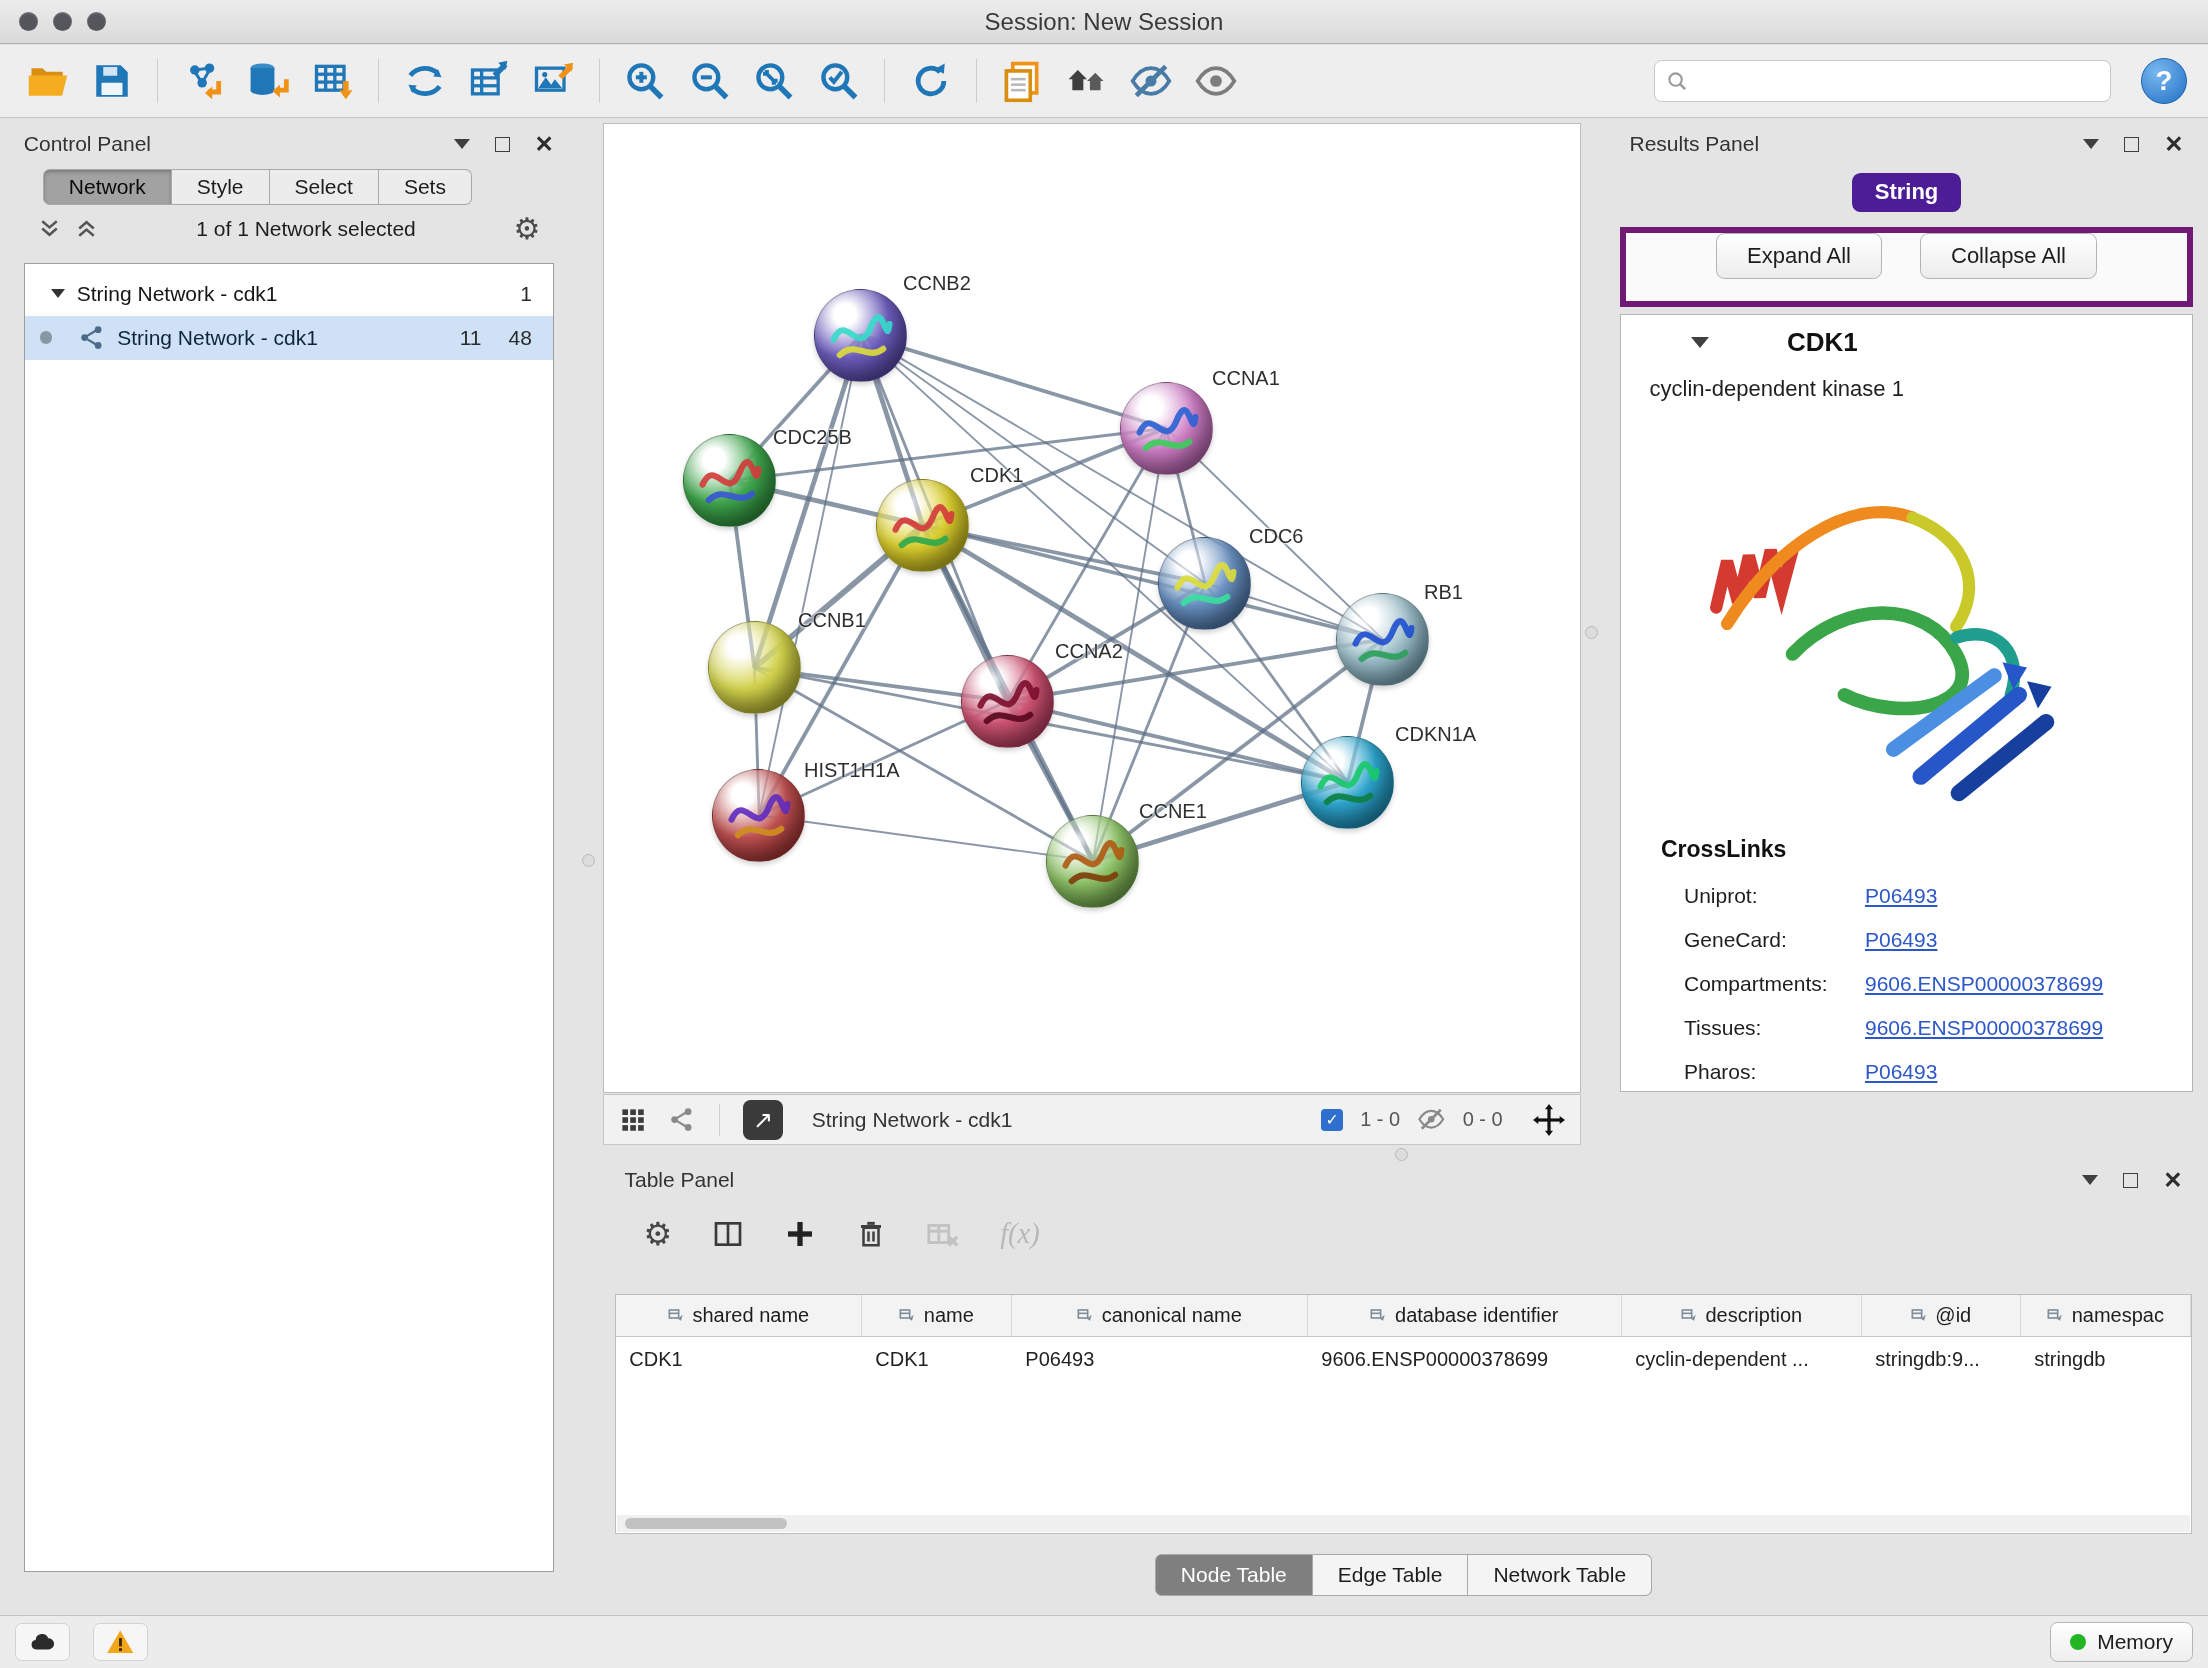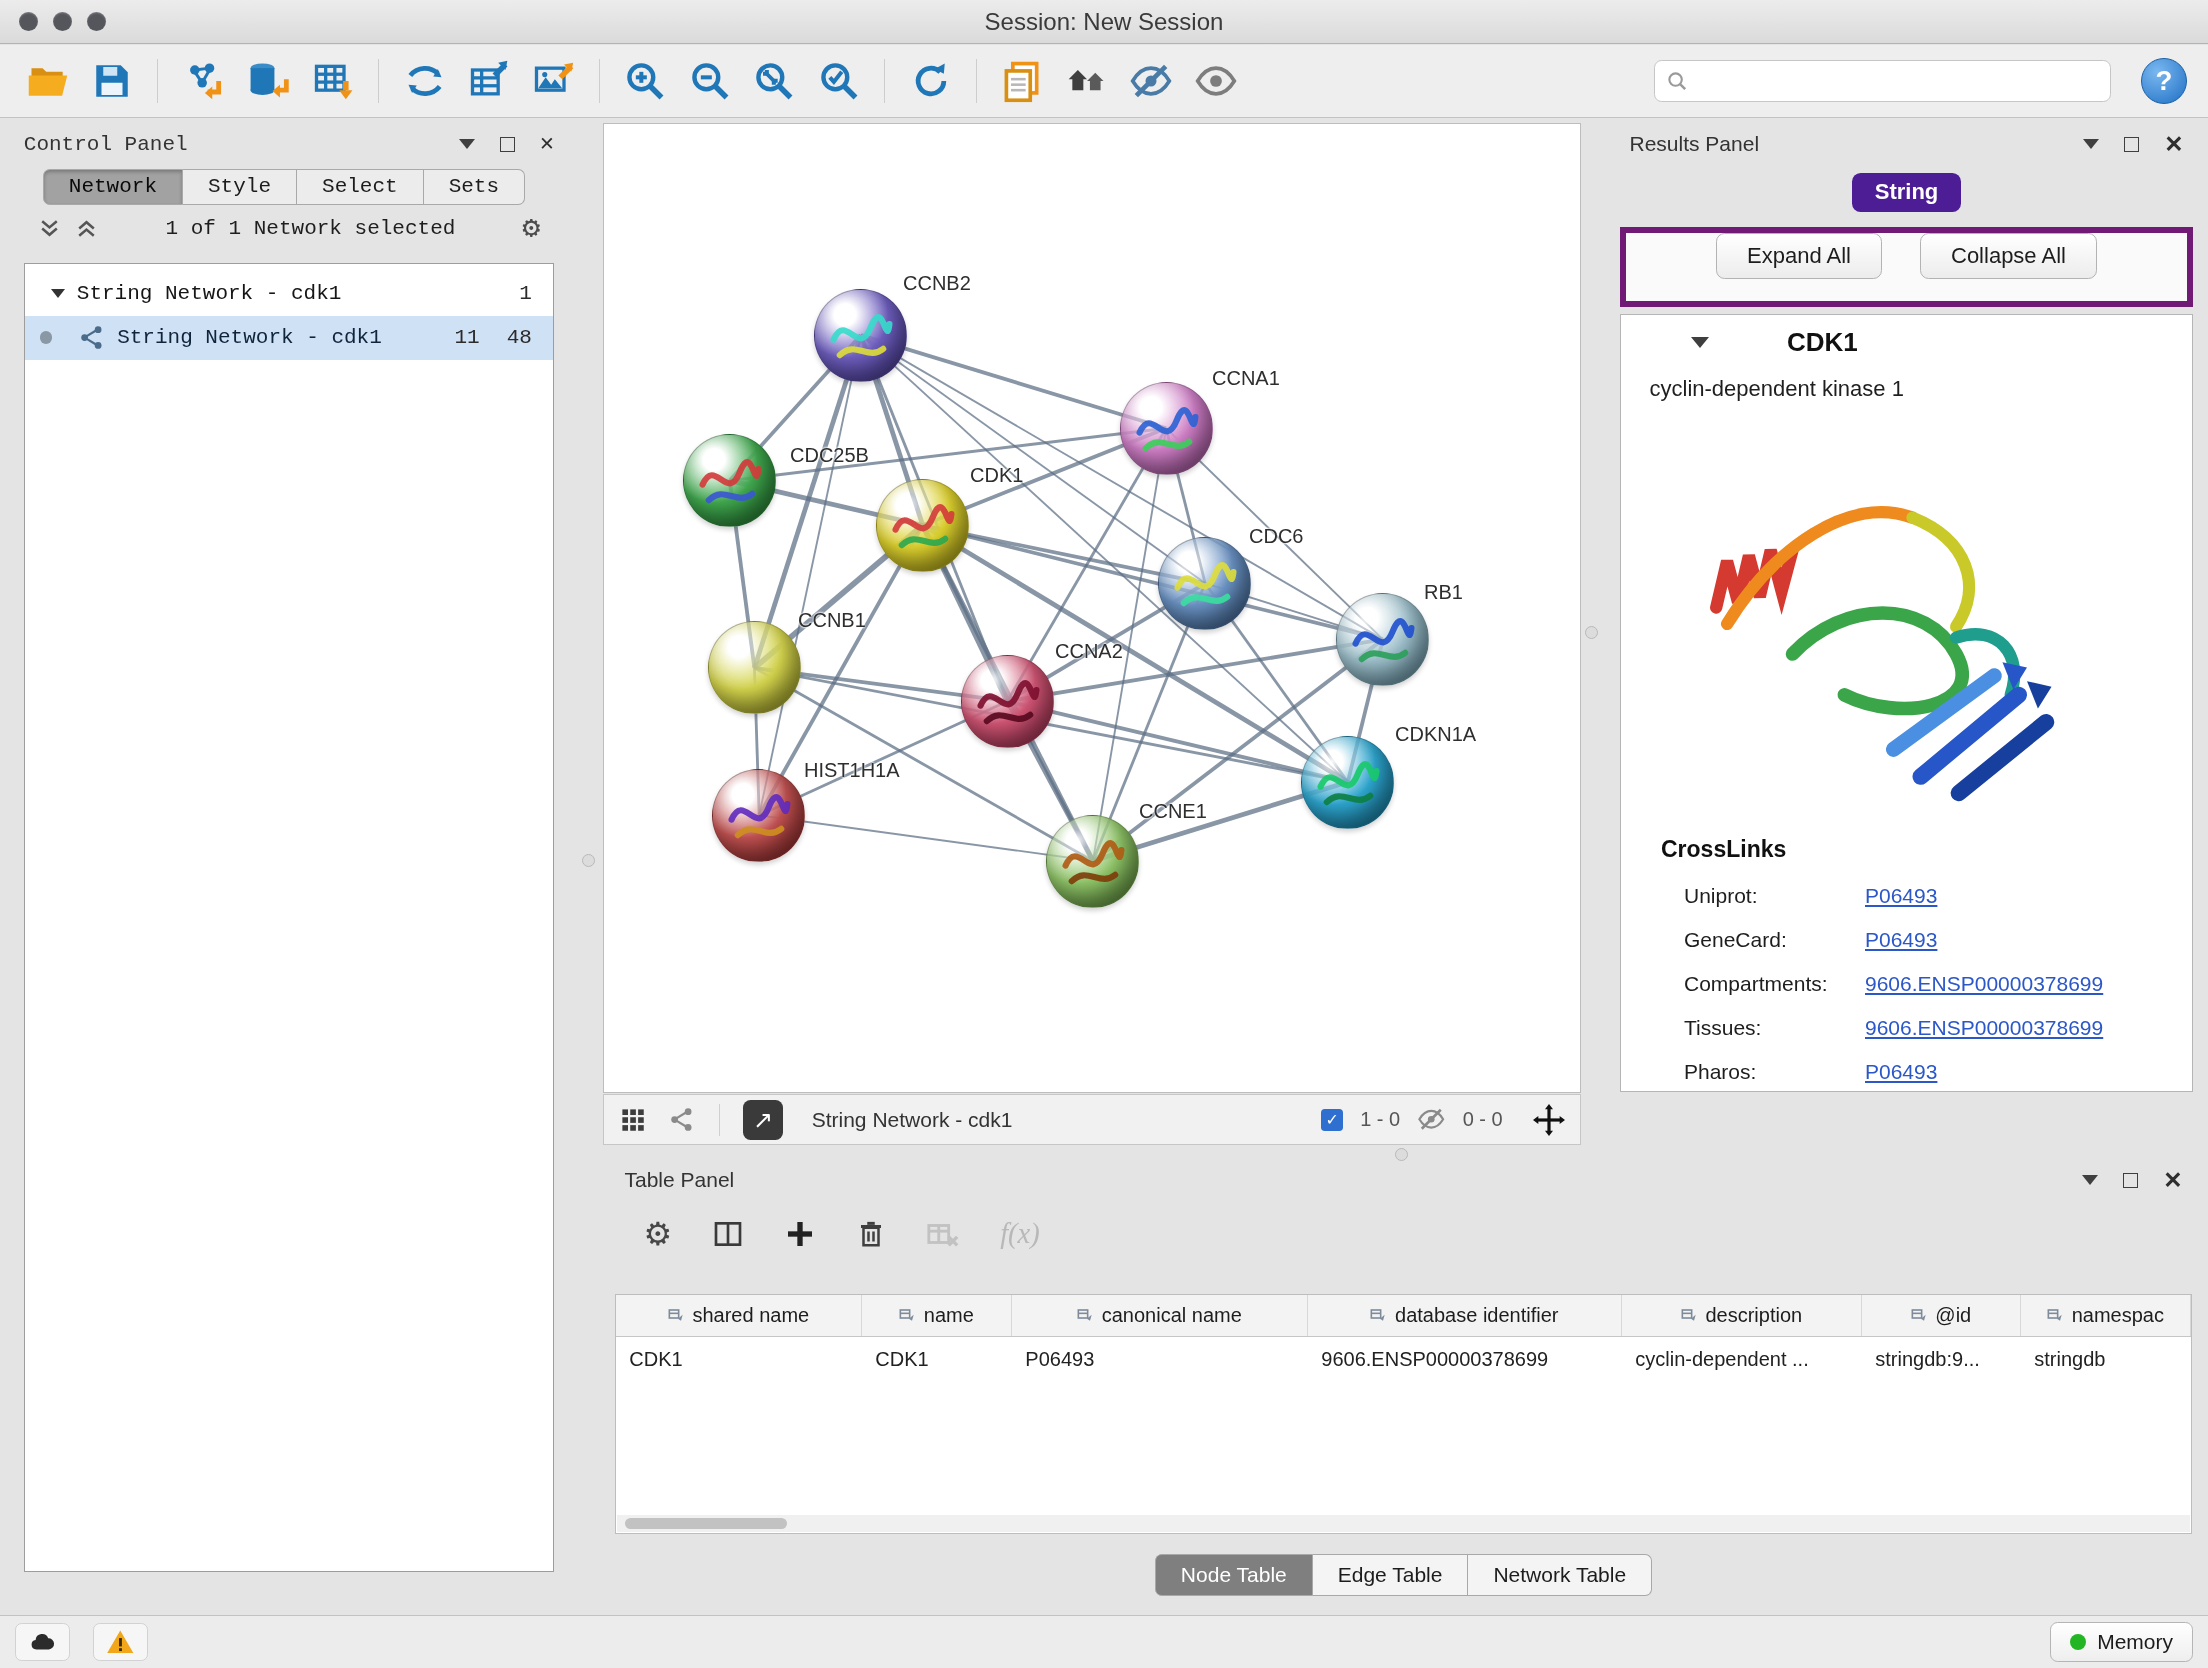--- a/index.html
+++ b/index.html
@@ -40,21 +40,21 @@
 
   
   .panel-header { display:flex; align-items:center; height:38px; padding:0 9.5px; }
   .panel-title { font-size:21px; color:#333; }
   .panel-icons { margin-left:auto; display:flex; gap:25px; align-items:center; }
   .tri-down { width:0; height:0; border-left:8.6px solid transparent; border-right:8.6px solid transparent; border-top:10.5px solid #3f3f3f; }
   .sq { width:15px; height:15px; border:1.9px solid #3f3f3f; }
   .xmark { font-size:23px; font-weight:bold; color:#2e2e2e; line-height:1; }
 
   
-  .control-panel { position:absolute; left:14.3px; top:125px; width:549px; height:1453px;font-family:Liberation Mono, monospace; }
+  .control-panel { position:absolute; left:14.3px; top:125px; width:549px; height:1453px; }
   .cp-tabs { display:flex; margin:5.7px 0 0 28.5px; }
   .cp-tab { height:36px; padding:12px 25px; display:flex; align-items:center; font-size:21px;
     border:1px solid #a9a9a9; border-left:none; background:#ececec; color:#1c1c1c; }
   .cp-tab:first-child { border-left:1px solid #a9a9a9; border-radius:6.7px 0 0 6.7px; }
   .cp-tab:last-child { border-radius:0 6.7px 6.7px 0; }
   .cp-tab.selected { background:#a2a2a2; color:#0a0a0a; box-shadow: inset 0 1.9px 3.8px rgba(0,0,0,.25); }
   .cp-selector { display:flex; align-items:center; height:48px; padding:0 23px; gap:11.4px; }
   .cp-selector-text { flex:1; text-align:center; font-size:21px; color:#1e1e1e; }
   .gear-glyph { font-size:30px; color:#4b4b4b; line-height:1; }
   .cp-tree { position:absolute; left:9.5px; right:9.5px; top:138px; bottom:5.7px; background:#fff; border:1px solid #9d9d9d; padding-top:7.6px; }
@@ -416,21 +416,21 @@
     </div>
     <div class="net-label" style="left: 608px; top: 243px;">CCNA1</div>
     <div class="net-node" style="left: 79px; top: 310px; width: 93px; height: 93px; background: radial-gradient(circle at 33% 27%, rgba(255, 255, 255, 0.95) 0%, rgba(255, 255, 255, 0.45) 12%, rgb(65, 169, 79) 48%, rgb(30, 107, 42) 95%);">
       <svg width="93" height="93" viewBox="-30 -30 60 60">
       <g fill="none" stroke-linecap="round" opacity="0.9">
       <path d="M-18,2 C -10,-16 -2,14 6,-6 S 16,8 18,-8" stroke="#d43a3a" stroke-width="4"></path>
       <path d="M-14,12 C -4,2 4,16 14,8" stroke="#3a56d4" stroke-width="4"></path>
         </g>
       </svg>
     </div>
-    <div class="net-label" style="left: 169px; top: 320px; margin-left: 17px;">CDC25B</div>
+    <div class="net-label" style="left: 169px; top: 302px;">CDC25B</div>
     <div class="net-node" style="left: 272px; top: 355px; width: 93px; height: 93px; background: radial-gradient(circle at 33% 27%, rgba(255, 255, 255, 0.95) 0%, rgba(255, 255, 255, 0.45) 12%, rgb(221, 209, 47) 48%, rgb(149, 140, 18) 95%);">
       <svg width="93" height="93" viewBox="-30 -30 60 60">
       <g fill="none" stroke-linecap="round" opacity="0.9">
       <path d="M-18,2 C -10,-16 -2,14 6,-6 S 16,8 18,-8" stroke="#d43a3a" stroke-width="4"></path>
       <path d="M-14,12 C -4,2 4,16 14,8" stroke="#2ba84f" stroke-width="4"></path>
         </g>
       </svg>
     </div>
     <div class="net-label" style="left: 366px; top: 340px;">CDK1</div>
     <div class="net-node" style="left: 554px; top: 413px; width: 93px; height: 93px; background: radial-gradient(circle at 33% 27%, rgba(255, 255, 255, 0.95) 0%, rgba(255, 255, 255, 0.45) 12%, rgb(107, 147, 196) 48%, rgb(53, 86, 126) 95%);">

